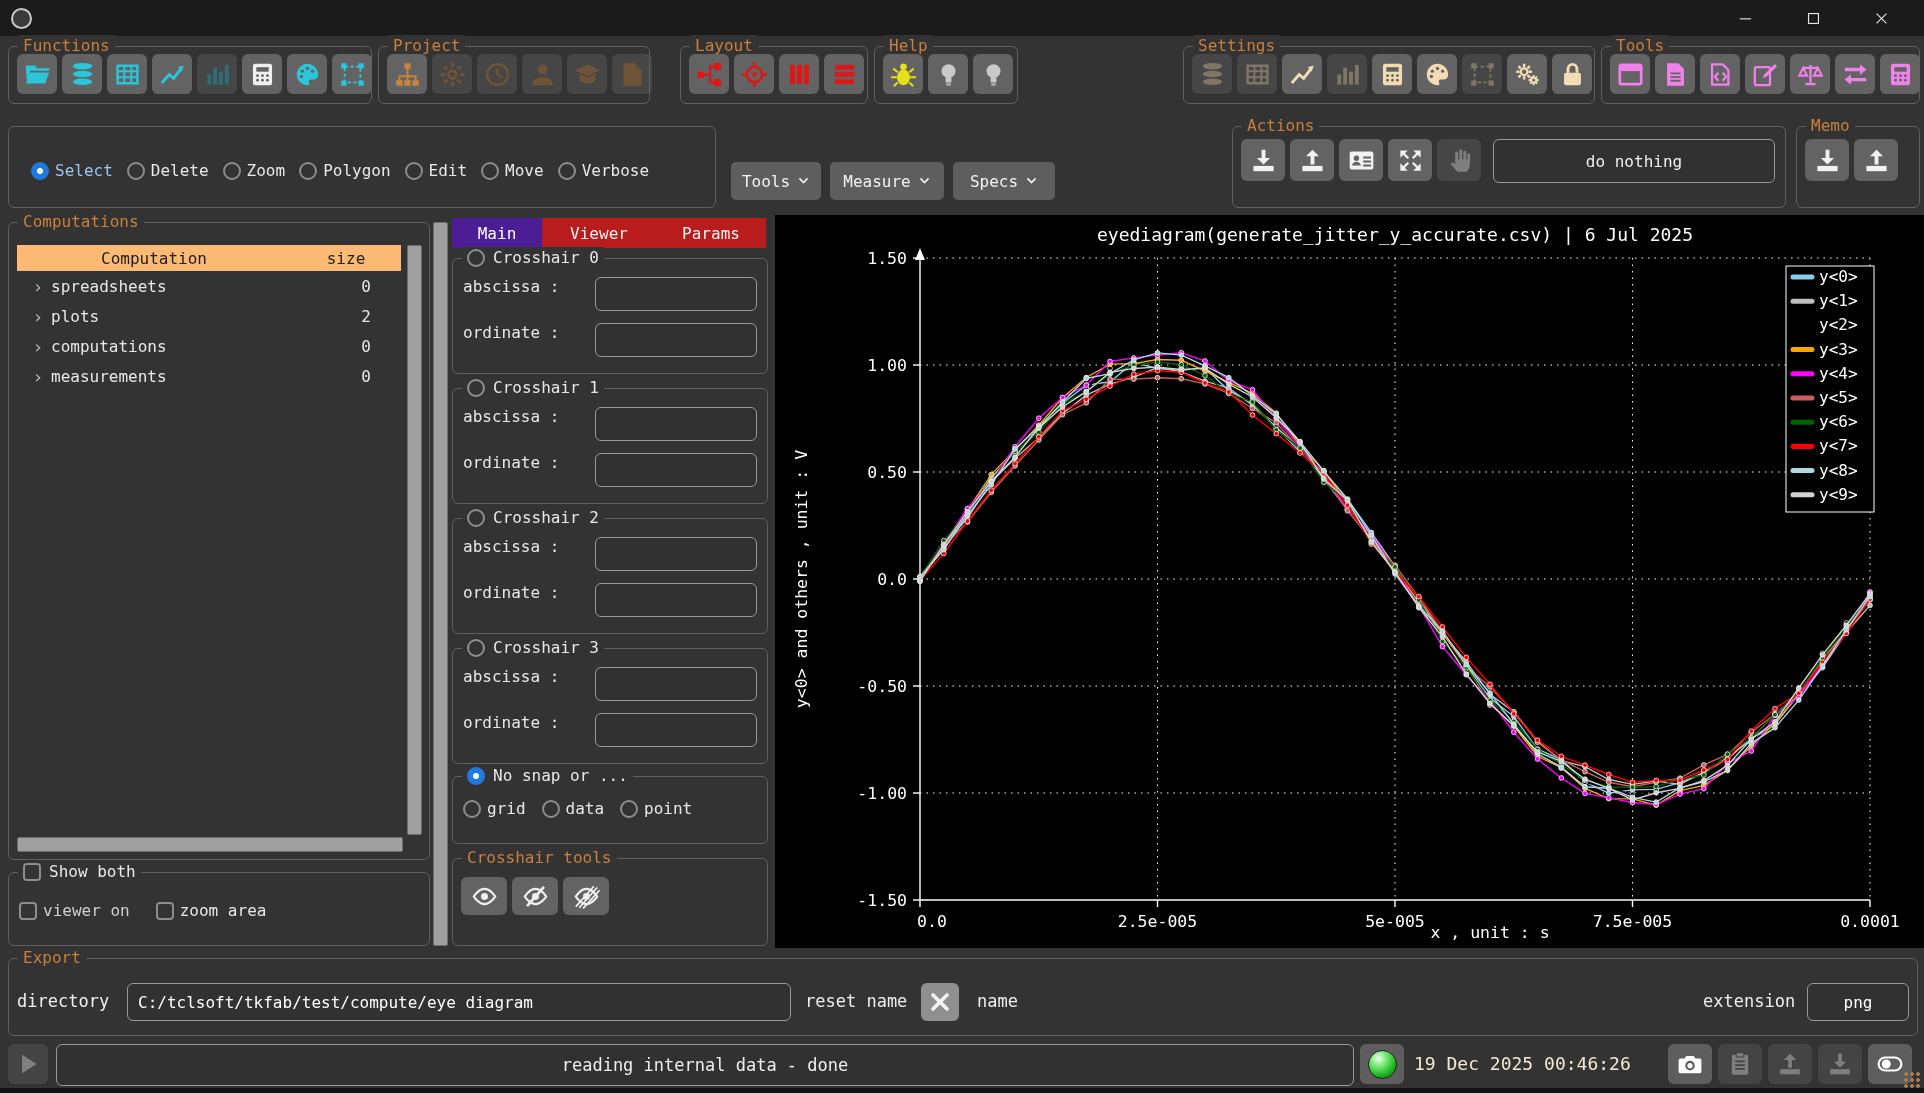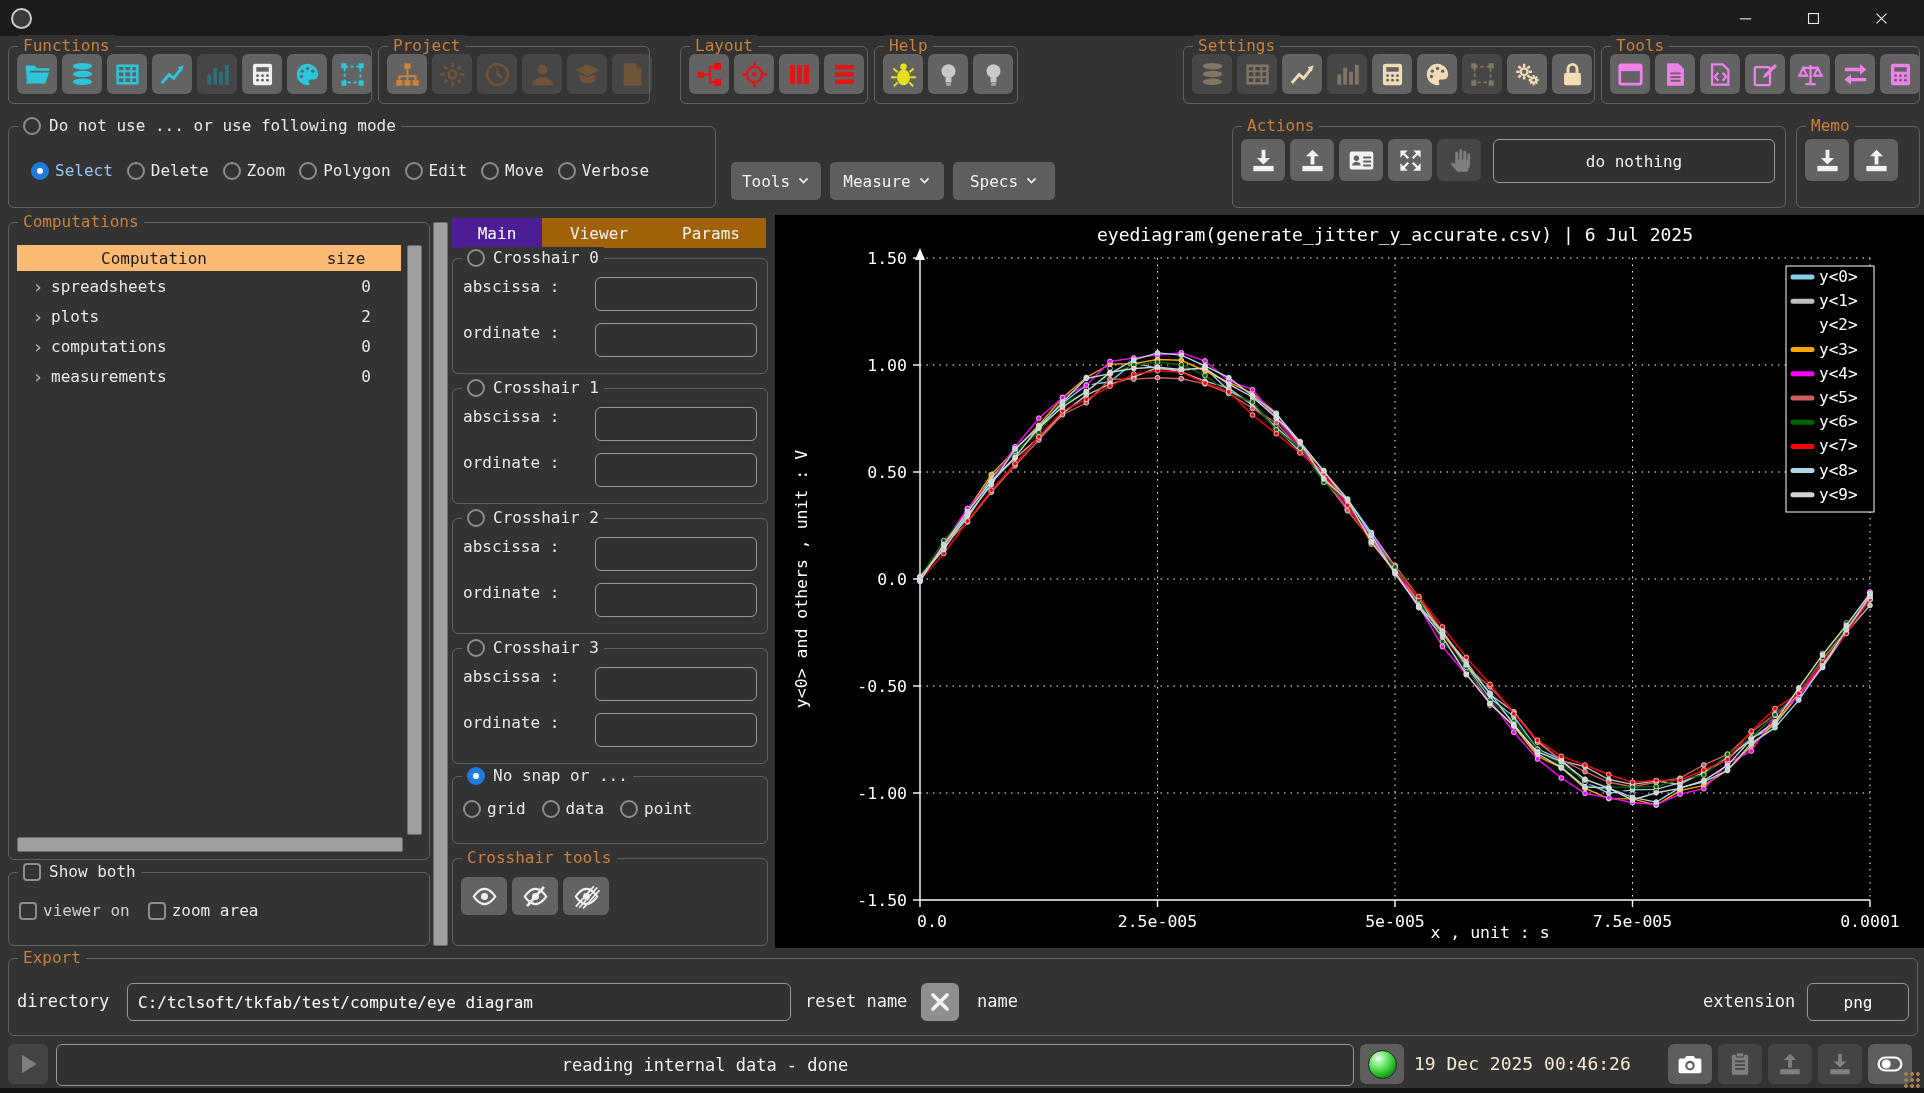--- a/index.html
+++ b/index.html
@@ -40,21 +40,21 @@
            display:flex;align-items:center;font-size:16px}
   .tree-body{position:absolute;left:8px;top:48px;width:384px}
   .trow{height:30px;display:flex;align-items:center;font-size:16px}
   .chev{width:26px;text-align:center;color:#b5b5b5;font-size:18px;padding-left:8px}
   .tname{flex:1}
   .tsize{width:70px;text-align:center}
   .sbar-v{position:absolute;background:#9f9f9f;border:1px solid #6e6e6e;border-radius:2px}
   .sbar-h{position:absolute;background:#9f9f9f;border:1px solid #6e6e6e;border-radius:2px}
   
   .tab{position:absolute;top:218px;height:30px;display:flex;align-items:center;justify-content:center;
-       font-size:16px;background:#a16207;color:#f4f4f4}
+       font-size:16px;background:#b91c1c;color:#f4f4f4}
   .tab.sel{background:#4c1d95;color:#ffffff}
   
   .chrow{position:absolute;left:10px;display:flex;width:294px}
   .chlab{width:132px;font-size:16px}
   .entry{background:#313131;border:1px solid #989898;border-radius:6px;height:32px;box-sizing:border-box;
          display:flex;align-items:center;padding:0 10px;font-size:16px;color:#fff}
   .chentry{flex:1;height:34px}
   .toolbtn{width:46px;height:38px;background:#636363;border-radius:6px;display:flex;align-items:center;justify-content:center;--hole:#636363}
   .toolbtn svg{width:27px;height:27px}
   
@@ -402,24 +402,20 @@
             <circle cx="7.6" cy="17" r="1.25"></circle>
             <circle cx="12" cy="17" r="1.25"></circle>
             <circle cx="16.4" cy="17" r="1.25"></circle>
           </g>
         </svg>
       </div>
     </div>
 </div>
 
 <div class="lframe" style="left:8px;top:126px;width:706px;height:80px">
-  <span class="legend wh">
-    <span class="radio"></span>
-    <span>Do not use ... or use following mode</span>
-  </span>
   <div style="position:absolute;left:22px;top:34px;display:flex;gap:14px">
       <span class="mode">
         <span class="radio sel"></span>
         <span class="msel">Select</span>
       </span>
       <span class="mode">
         <span class="radio"></span>
         <span>Delete</span>
       </span>
       <span class="mode">
@@ -555,21 +551,21 @@
     </div>
   <div class="sbar-v" style="left:398px;top:22px;width:13px;height:588px"></div>
   <div class="sbar-h" style="left:8px;top:614px;width:384px;height:13px"></div>
 </div>
 
 <div class="lframe" style="left:8px;top:872px;width:420px;height:72px">
   <span class="legend wh">
     <span class="check"></span>
     <span>Show both</span>
   </span>
-  <div style="position:absolute;left:10px;top:28px;display:flex;gap:18px">
+  <div style="position:absolute;left:10px;top:28px;display:flex;gap:26px">
     <span class="mode">
       <span class="check"></span>
       <span style="color:#cfcfcf">viewer on</span>
     </span>
     <span class="mode">
       <span class="check"></span>
       <span>zoom area</span>
     </span>
   </div>
 </div>

